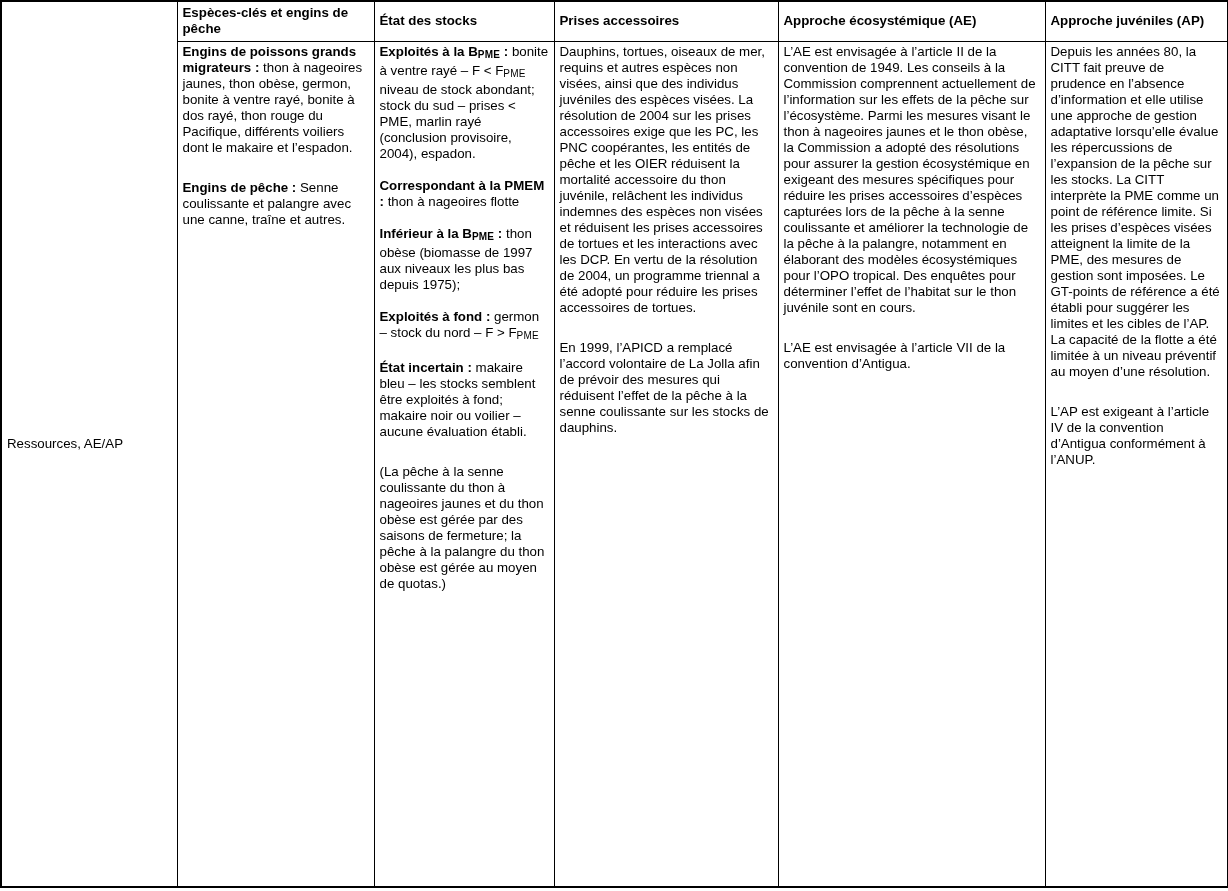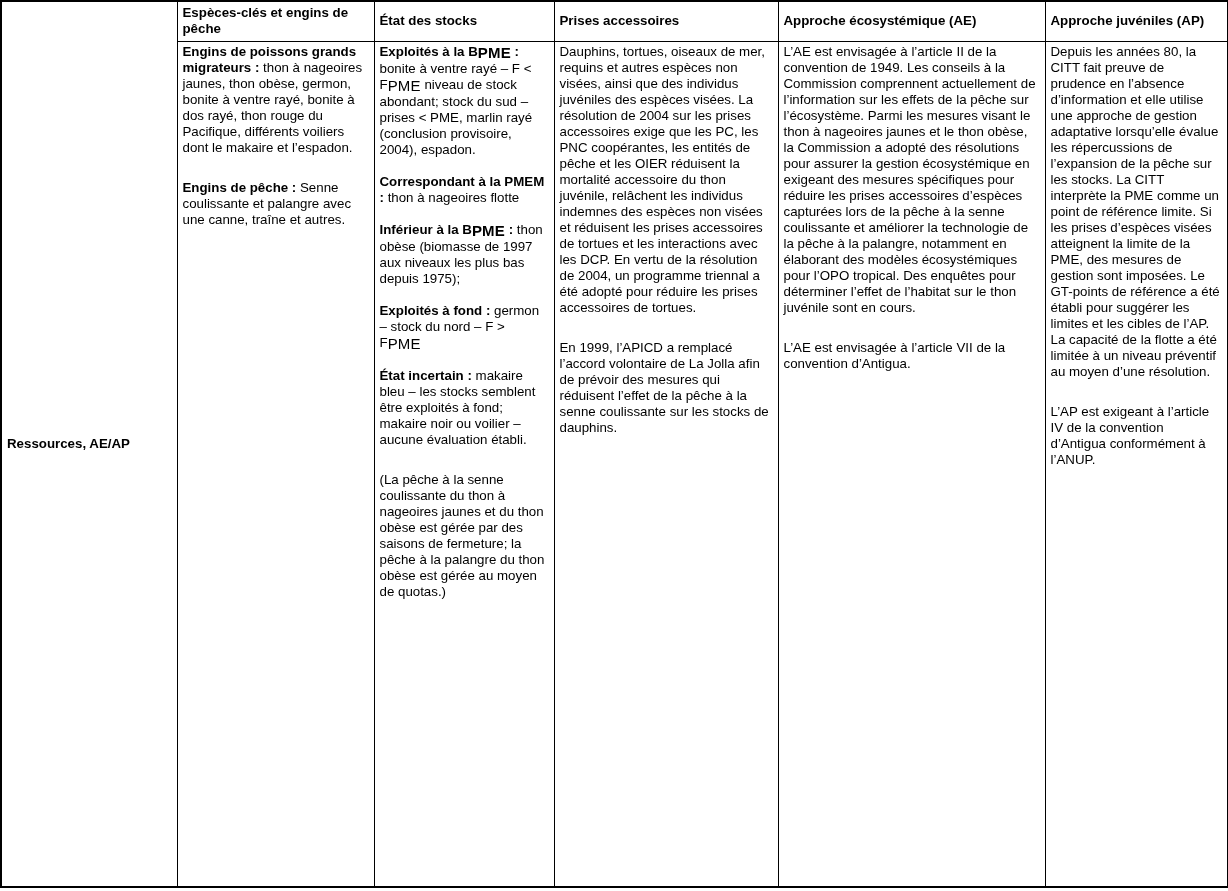--- a/index.html
+++ b/index.html
@@ -36,30 +36,30 @@
   th.col-header {
     font-weight: bold;
     text-align: left;
     vertical-align: middle;
   }
   td.body-cell {
     vertical-align: top;
     padding-top: 3px;
   }
   td.label-cell {
-    font-weight: bold;
+    font-weight: normal;
     vertical-align: middle;
     border-right: 1px solid #000;
   }
   .para { margin: 0 0 16px 0; }
   .para:last-child { margin-bottom: 0; margin-top: 24px; }
   .b { font-weight: bold; }
   .i { }
   .sub {
-    font-size: 15px;
+    font-size: 10px;
     vertical-align: -2px;
     letter-spacing: 0.2px;
   }
 </style>
 </head>
 <body>
 
 <div class="doc">
   <table class="fish-table">
     <colgroup>

